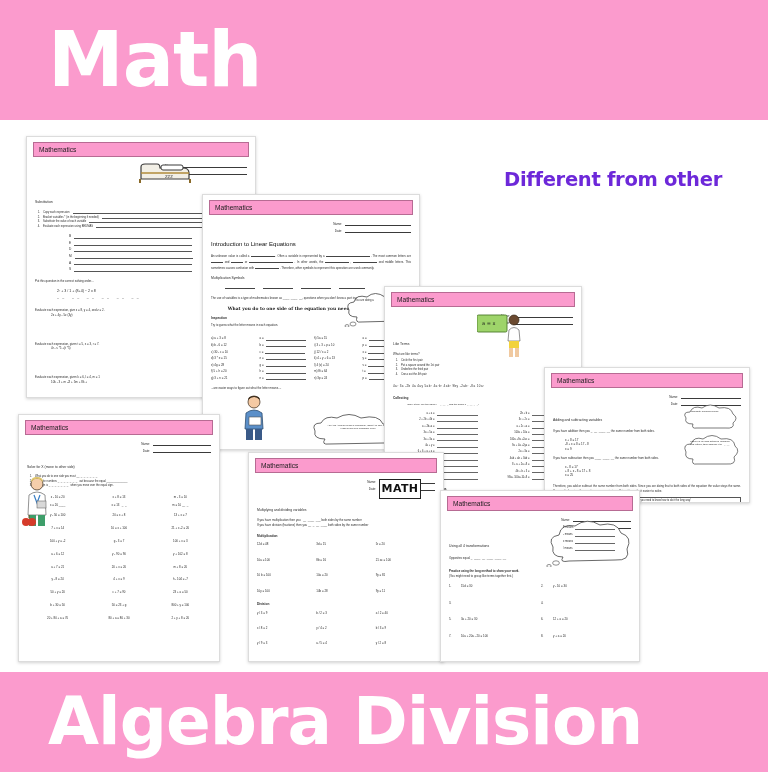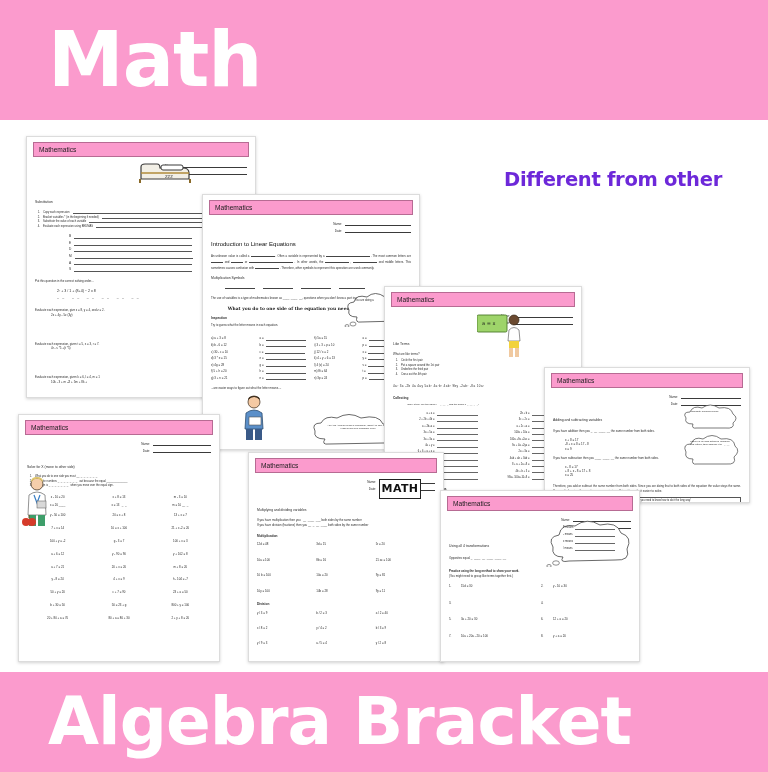--- a/index.html
+++ b/index.html
@@ -755,16 +755,16 @@
           <span class="divider-line"></span>
         </div>
       <div class="eqline" style="font-size:2.7px;width:52px">
           <span>/ means</span>
           <span class="divider-line"></span>
         </div>
     </div>
   </div>
 
   <div class="banner banner-bottom">
-    <div class="banner-title">Algebra  Bracket</div>
+    <div class="banner-title">Algebra  Division</div>
   </div>
 
 </div>
 
 </body></html>

